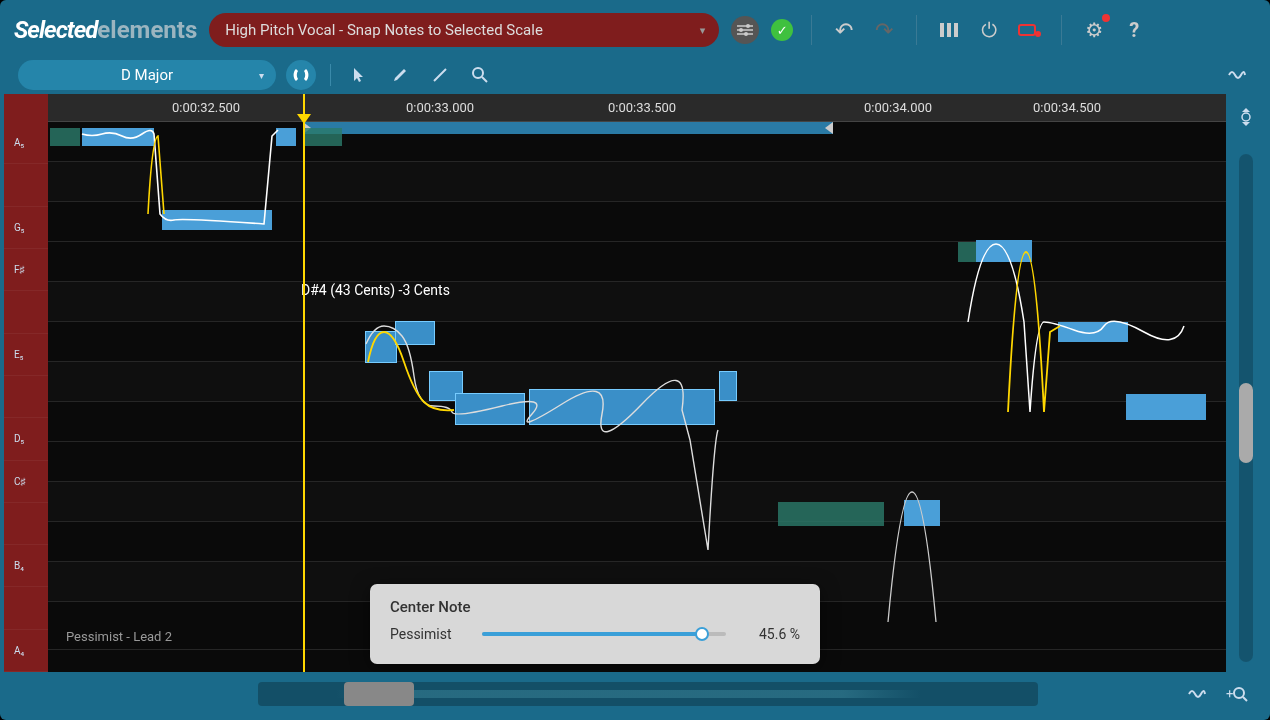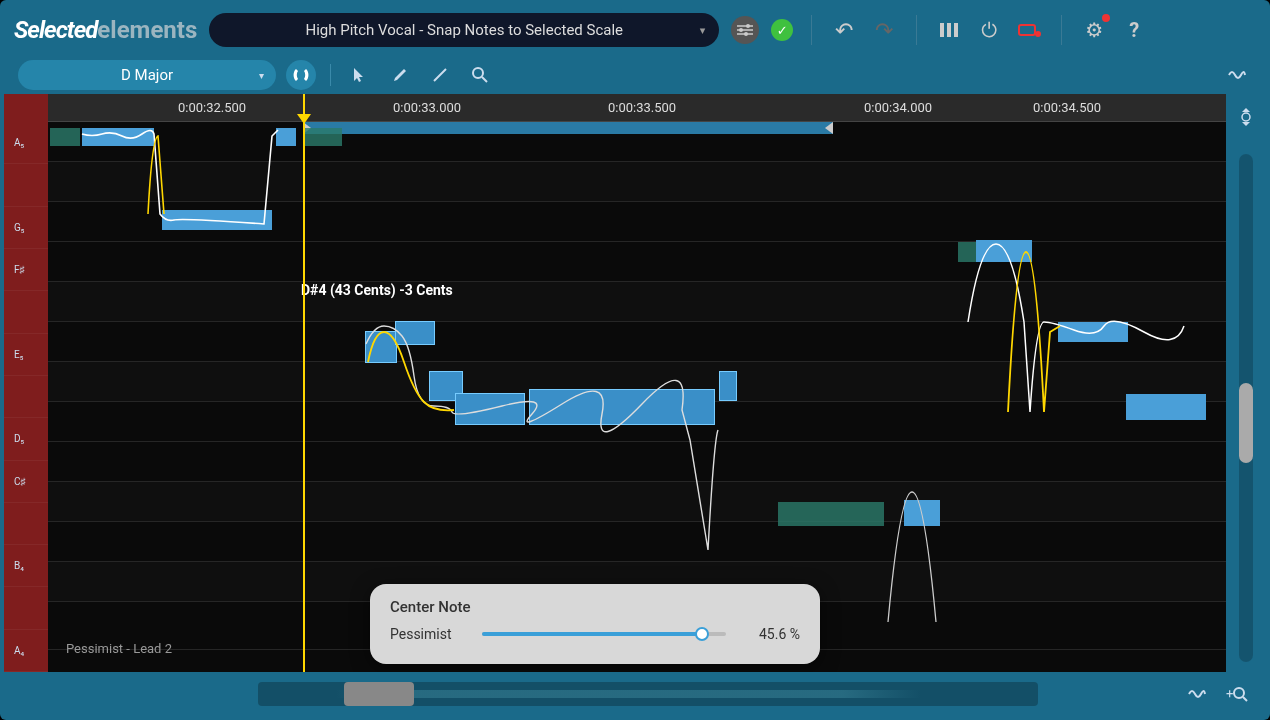--- a/index.html
+++ b/index.html
@@ -5,21 +5,21 @@
   html,body{margin:0;padding:0;background:#000;font-family:-apple-system,BlinkMacSystemFont,"Segoe UI",Roboto,sans-serif;color:#fff;overflow:hidden}
   *{box-sizing:border-box}
   .window{width:1270px;height:720px;background:#0a0a0a;display:flex;flex-direction:column;border-radius:6px;overflow:hidden}
   .titlebar{height:30px;background:#1a1a1a;display:flex;align-items:center;padding:0 10px;font-size:13px;color:#ccc}
   .titlebar-spacer{flex:1}
   .title-btn{width:20px;height:20px;display:flex;align-items:center;justify-content:center;margin-left:8px;color:#aaa;cursor:pointer;font-size:14px}
   .outer{flex:1;background:#1a6a8a;padding:4px;display:flex;flex-direction:column}
   .topbar{height:52px;display:flex;align-items:center;padding:0 10px;gap:12px}
   .logo{font-size:24px;font-weight:700;font-style:italic;letter-spacing:-1px}
   .logo .el{font-weight:700;color:#9bb5c0;font-style:normal;letter-spacing:0}
-  .preset-sel{flex:0 0 510px;height:34px;background:#0f172a;border-radius:17px;display:flex;align-items:center;padding:0 16px;color:#ddd;font-size:15px;justify-content:center;position:relative}
+  .preset-sel{flex:0 0 510px;height:34px;background:#7f1d1d;border-radius:17px;display:flex;align-items:center;padding:0 16px;color:#ddd;font-size:15px;justify-content:flex-start;position:relative}
   .preset-sel .chev{position:absolute;right:14px;color:#999;font-size:11px}
   .icon-btn{width:28px;height:28px;display:flex;align-items:center;justify-content:center;color:#ccc;cursor:pointer;font-size:18px}
   .icon-btn.round{background:#555;border-radius:50%}
   .green-dot{width:22px;height:22px;background:#3fc13f;border-radius:50%;display:flex;align-items:center;justify-content:center;color:#fff;font-size:13px}
   .topbar-div{width:1px;height:30px;background:#3a7a95;margin:0 6px}
   .red-badge{position:relative}
   .red-badge::after{content:"";position:absolute;top:-2px;right:-2px;width:8px;height:8px;background:#e33;border-radius:50%}
   .toolbar{height:38px;background:#1a6a8a;display:flex;align-items:center;padding:0 14px;gap:10px}
   .scale-sel{width:258px;height:30px;background:#2585aa;border-radius:15px;display:flex;align-items:center;justify-content:center;color:#fff;font-size:15px;position:relative}
   .scale-sel .chev{position:absolute;right:12px;color:#cde;font-size:10px}
@@ -38,23 +38,23 @@
   .grid{position:absolute;top:28px;left:0;right:0;bottom:0}
   .row{position:absolute;left:0;right:0;border-bottom:1px solid #262626}
   .row.sharp{background:#0f0f0f}
   .range-bar{position:absolute;top:28px;height:12px;background:#2a7aa5;z-index:5}
   .range-bar .tri-l{position:absolute;left:0;top:0;border-top:6px solid transparent;border-bottom:6px solid transparent;border-left:8px solid #ccc}
   .range-bar .tri-r{position:absolute;right:0;top:0;border-top:6px solid transparent;border-bottom:6px solid transparent;border-right:8px solid #ccc}
   .note{position:absolute;background:#4a9fd8;height:22px;z-index:8}
   .note.sel{background:#3a8fc8;box-shadow:0 0 0 1px #7cf}
   .note.ghost{background:#2a7a6a;opacity:.8}
   .pitch-line{position:absolute;z-index:10;pointer-events:none}
-  .overlay-label{position:absolute;font-size:14px;color:#fff;z-index:15;font-weight:700}
-  .track-label{position:absolute;bottom:16px;left:18px;font-size:13px;color:#999;z-index:15}
-  .popup{position:absolute;background:#d8d8d8;border-radius:16px;padding:14px 20px;z-index:30;color:#333;font-size:14px;width:450px;box-shadow:0 4px 18px rgba(0,0,0,.5)}
+  .overlay-label{position:absolute;font-size:14px;color:#fff;z-index:15;font-weight:400}
+  .track-label{position:absolute;bottom:28px;left:18px;font-size:13px;color:#999;z-index:15}
+  .popup{position:absolute;background:#d8d8d8;border-radius:7px;padding:14px 20px;z-index:30;color:#333;font-size:14px;width:450px;box-shadow:0 4px 18px rgba(0,0,0,.5)}
   .popup-title{font-weight:500;margin-bottom:10px;font-size:15px}
   .popup-row{display:flex;align-items:center;margin-bottom:8px;gap:14px}
   .popup-row label{width:78px}
   .slider{flex:1;height:4px;background:#bbb;border-radius:2px;position:relative}
   .slider-fill{height:100%;background:#3a9fd8;border-radius:2px}
   .slider-thumb{position:absolute;top:-5px;width:14px;height:14px;background:#fff;border:2px solid #3a9fd8;border-radius:50%}
   .popup-val{width:60px;text-align:right}
   .right-col{width:40px;background:#1a6a8a;display:flex;flex-direction:column;align-items:center;padding-top:8px;gap:12px}
   .vscroll{width:14px;flex:1;background:rgba(0,0,0,.2);border-radius:7px;position:relative;margin:10px 0}
   .vscroll-thumb{position:absolute;top:45%;width:100%;height:80px;background:#aaa;border-radius:7px}
@@ -177,22 +177,22 @@
         <div class="key">D₅</div>
         <div class="key">C♯</div>
         <div class="key"></div>
         <div class="key">B₄</div>
         <div class="key"></div>
         <div class="key">A₄</div>
       </div>
 
       <div class="main-area">
         <div class="time-ruler">
-          <span class="time-tick" style="left:130px">0:00:32.500</span>
-          <span class="time-tick" style="left:345px">0:00:33.000</span>
+          <span class="time-tick" style="left:124px">0:00:32.500</span>
+          <span class="time-tick" style="left:358px">0:00:33.000</span>
           <span class="time-tick" style="left:560px">0:00:33.500</span>
           <span class="time-tick" style="left:816px">0:00:34.000</span>
           <span class="time-tick" style="left:985px">0:00:34.500</span>
         </div>
 
         <div class="range-bar" style="left:255px;width:530px">
           <div class="tri-l"></div>
           <div class="tri-r"></div>
         </div>
 

